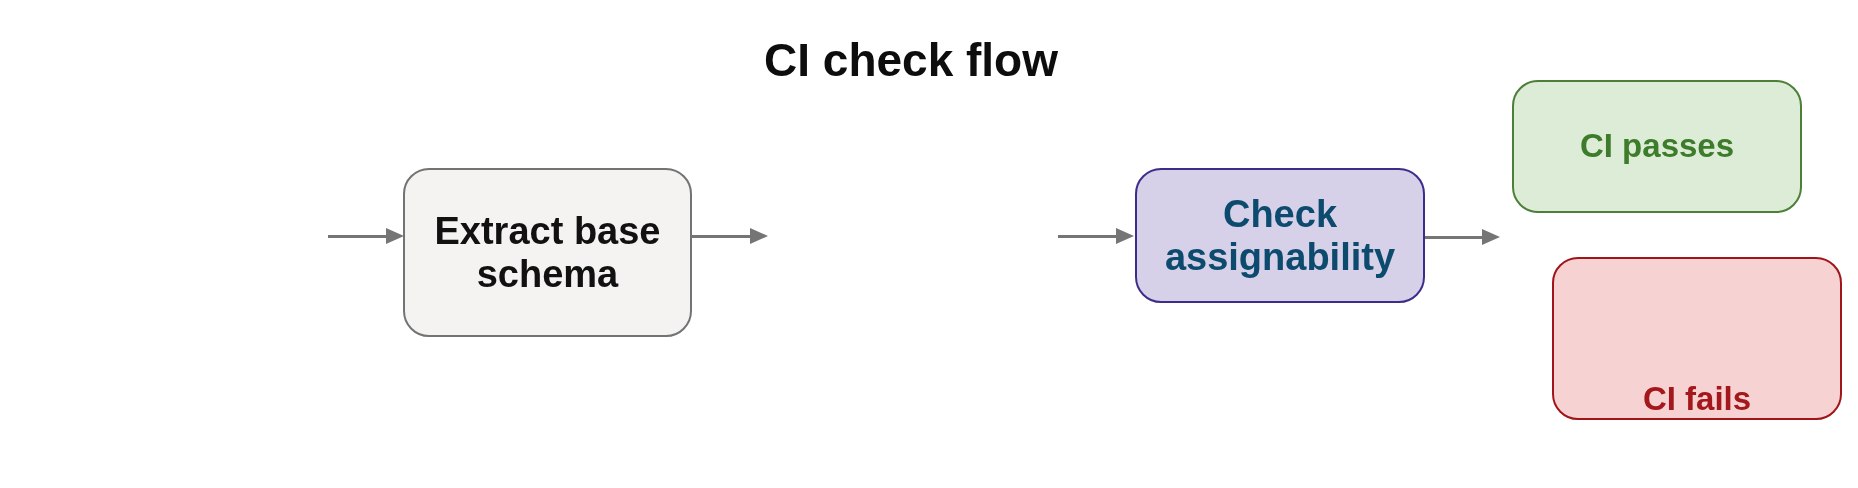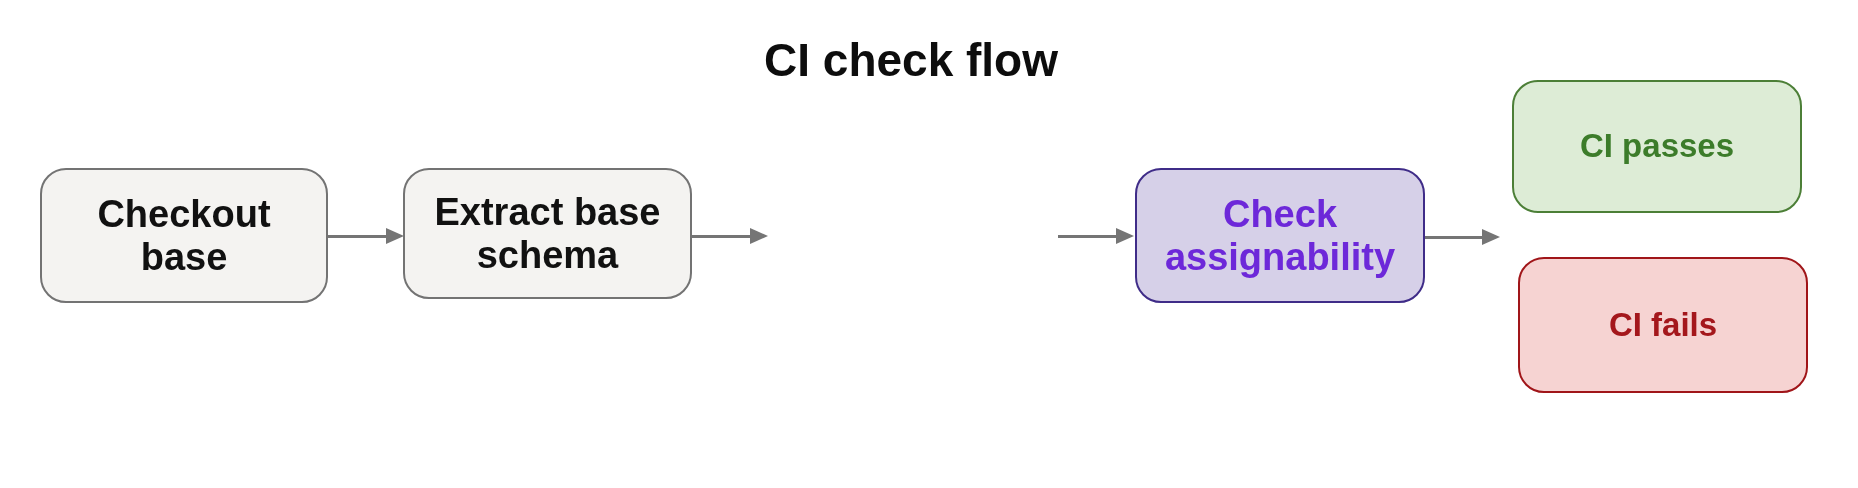--- a/index.html
+++ b/index.html
@@ -42,21 +42,21 @@
     font-weight: 700;
   }
   .node.gray {
     background: #f4f3f1;
     border: 2px solid #737373;
     color: #111111;
   }
   .node.accent {
     background: #d6d0e8;
     border: 2.5px solid #3f2c88;
-    color: #6d28d9;
+    color: #0c4a6e;
   }
   .node.pass {
     background: #ddecd6;
     border: 2.5px solid #4c7f37;
     color: #3c7c2a;
   }
   .node.fail {
     background: #f6d3d2;
     border: 2.5px solid #a01519;
     color: #a4171c;
@@ -91,40 +91,37 @@
     margin-left: -1px;
   }
 </style>
 </head>
 <body>
 
 <div class="canvas">
 
   <div class="title">CI check flow</div>
 
-  <div class="node gray" style="left:40px; top:168px; width:288px; height:135px;">
-    <span class="label">Checkout base</span>
-  </div>
 
-  <div class="node gray" style="left:403px; top:168px; width:289px; height:131px;justify-content:flex-end;">
+  <div class="node gray" style="left:403px; top:168px; width:289px; height:169px;justify-content:flex-end;">
     <span class="label">Extract base schema</span>
   </div>
 
 
   <div class="node accent" style="left:1135px; top:168px; width:290px; height:135px;">
     <span class="label">Check assignability</span>
   </div>
 
   <div class="node pass" style="left:1512px; top:80px; width:290px; height:133px;">
     <div class="outcome-inner">
       <div class="heading">CI passes</div>
     </div>
   </div>
 
-  <div class="node fail" style="left:1518px; top:257px; width:290px; height:136px;">
+  <div class="node fail" style="left:1552px; top:257px; width:290px; height:163px;align-items:flex-end;">
     <div class="outcome-inner">
       <div class="heading">CI fails</div>
     </div>
   </div>
 
   <div class="arrow" style="left:328px; top:228px; width:76px;">
     <div class="shaft"></div>
     <div class="head"></div>
   </div>
 

